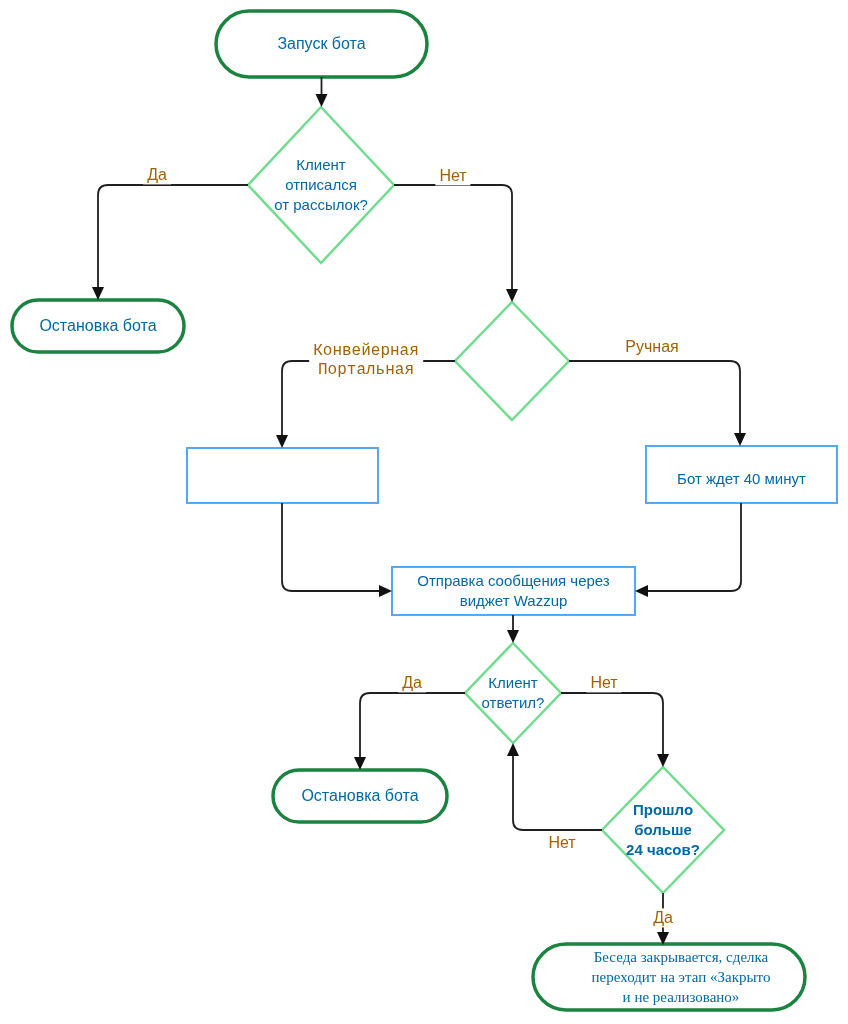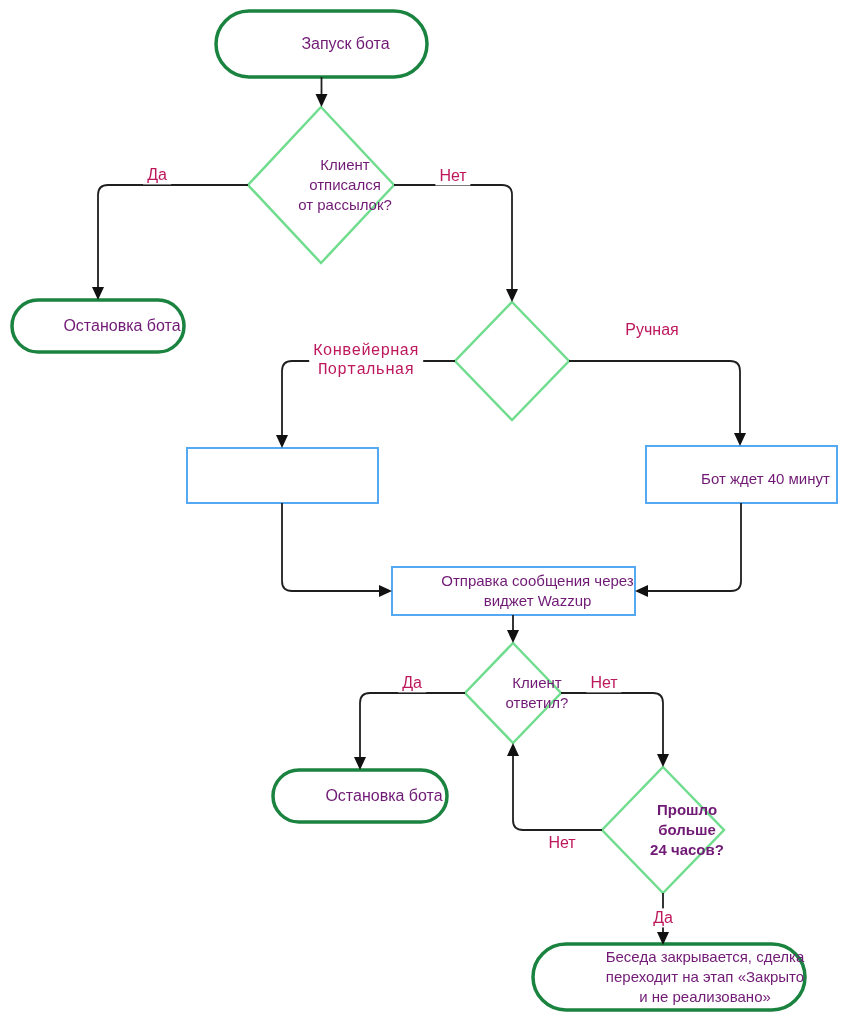--- a/index.html
+++ b/index.html
@@ -8,26 +8,26 @@
   .canvas{position:relative;width:848px;height:1024px;background:#ffffff;overflow:hidden;}
   .canvas svg{position:absolute;left:0;top:0;}
   .edge{fill:none;stroke:#1f1f1f;stroke-width:1.8;}
   .arrow{fill:#111111;stroke:none;}
   .shape-terminal{fill:#ffffff;stroke:#1b8340;stroke-width:3.5;}
   .shape-decision{fill:#ffffff;stroke:#70dd8e;stroke-width:2.5;}
   .shape-process{fill:#ffffff;stroke:#55a9f2;stroke-width:2;}
   .nodelabel{
     position:absolute;display:flex;align-items:center;justify-content:center;
     text-align:center;white-space:pre-line;font-size:15px;line-height:1.35;
-    color:#701a75;pointer-events:none;margin-left:24px;
+    color:#0369a1;pointer-events:none;
   }
   .edgelabel{
     position:absolute;transform:translate(-50%,-50%);
     background:#ffffff;padding:0 4px;font-size:16px;line-height:1.2;
-    color:#be185d;text-align:center;white-space:pre-line;
+    color:#a16207;text-align:center;white-space:pre-line;
   }
 </style>
 </head>
 <body>
 
 <div class="canvas">
 
   <svg width="848" height="1024" viewBox="0 0 848 1024">
 
     <rect class="shape-terminal" x="216" y="11" width="211" height="66" rx="33" ry="33"></rect>
@@ -86,27 +86,27 @@
   <div class="nodelabel" style="left:12px;top:300px;width:172px;height:52px;font-size:16px;">Остановка бота</div>
   <div class="nodelabel" style="left:646px;top:446px;width:191px;height:67px;text-align:right;">Бот ждет 40 минут</div>
   <div class="nodelabel" style="left:392px;top:567px;width:243px;height:48px;border-radius:6px;">Отправка сообщения через
 виджет Wazzup</div>
   <div class="nodelabel" style="left:465px;top:643px;width:96px;height:100px;">Клиент
 ответил?</div>
   <div class="nodelabel" style="left:273px;top:770px;width:174px;height:52px;font-size:16px;">Остановка бота</div>
   <div class="nodelabel" style="left:602px;top:767px;width:122px;height:126px;font-weight:bold;">Прошло
 больше
 24 часов?</div>
-  <div class="nodelabel" style="left:533px;top:944px;width:296px;height:66px;">Беседа закрывается, сделка
+  <div class="nodelabel" style="left:533px;top:944px;width:296px;height:66px;font-family:Liberation Serif, serif;">Беседа закрывается, сделка
 переходит на этап «Закрыто
 и не реализовано»</div>
 
   <div class="edgelabel" style="left:157px;top:175px;">Да</div>
   <div class="edgelabel" style="left:453px;top:176px;">Нет</div>
   <div class="edgelabel" style="left:366px;top:361px;font-family:Liberation Mono, monospace;">Конвейерная
 Портальная</div>
-  <div class="edgelabel" style="left:652px;top:330px;">Ручная</div>
+  <div class="edgelabel" style="left:652px;top:347px;">Ручная</div>
   <div class="edgelabel" style="left:412px;top:683px;">Да</div>
   <div class="edgelabel" style="left:604px;top:683px;">Нет</div>
   <div class="edgelabel" style="left:562px;top:843px;">Нет</div>
   <div class="edgelabel" style="left:663px;top:918px;">Да</div>
 
 </div>
 
 </body></html>

